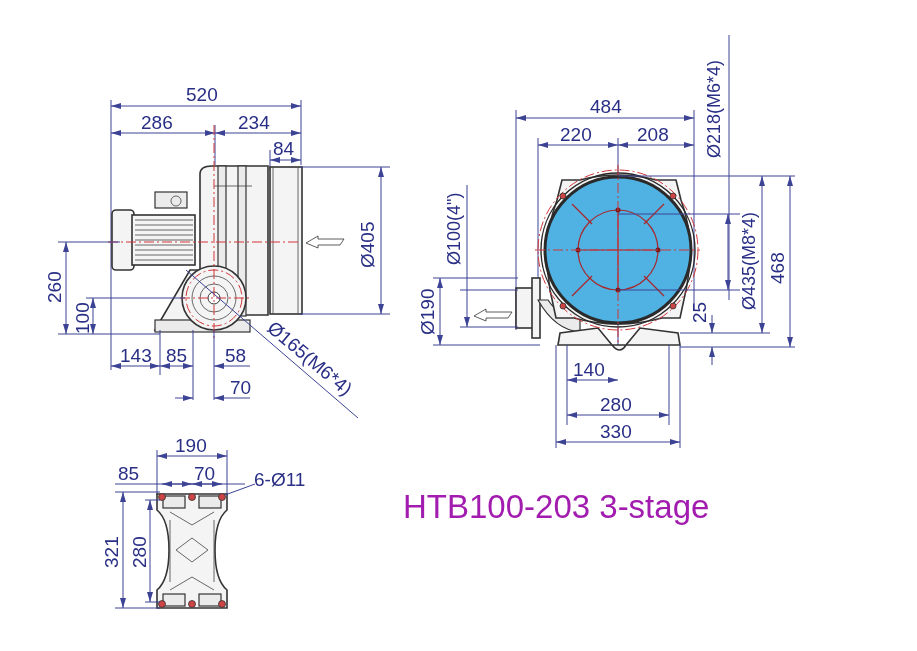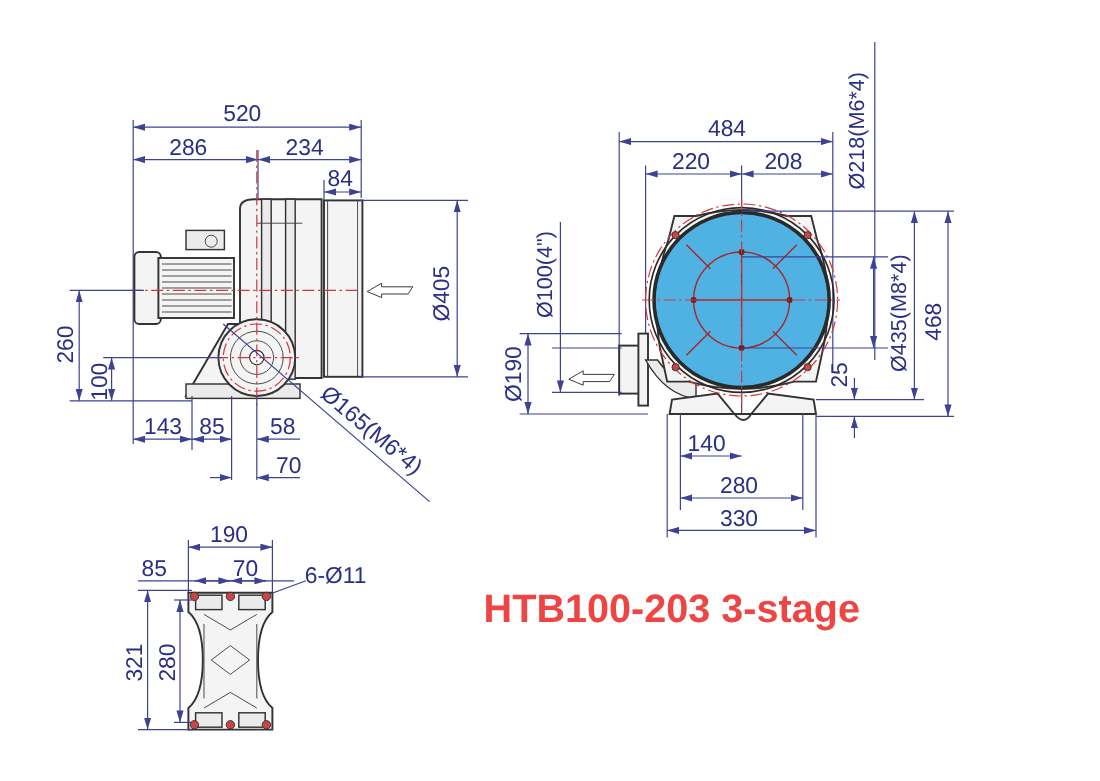--- a/index.html
+++ b/index.html
@@ -5,21 +5,21 @@
   html, body { margin:0; padding:0; background:#ffffff; }
   body { width:917px; height:651px; position:relative; overflow:hidden; font-family:"Liberation Sans", sans-serif; }
   svg { position:absolute; left:0; top:0; }
   .dim { fill:#2a2f86; font-family:"Liberation Sans", sans-serif; font-size:19px; }
   .dim-sm { fill:#2a2f86; font-family:"Liberation Sans", sans-serif; font-size:18px; }
   .dl { stroke:#3d4394; stroke-width:1; fill:none; }
   .cl { stroke:#d1373a; stroke-width:1; fill:none; stroke-dasharray:10 3 2 3; }
   .body { stroke:#333; stroke-width:1.6; fill:#f4f4f4; }
   .body2 { stroke:#333; stroke-width:1.2; fill:#ebebeb; }
   .thin { stroke:#444; stroke-width:0.8; fill:none; }
-  .title { position:absolute; left:403px; top:488px; font-family:"Liberation Sans", sans-serif; font-weight:bold; font-size:33px; color:#ef4444; letter-spacing:0px; white-space:nowrap; }
+  .title { position:absolute; left:403px; top:488px; font-family:"Liberation Sans", sans-serif; font-weight:normal; font-size:33px; color:#a21caf; letter-spacing:0px; white-space:nowrap; }
 </style>
 </head>
 <body>
 
 <svg width="917" height="651" viewBox="0 0 917 651">
   <defs>
     <marker id="ar" markerWidth="10" markerHeight="6" refX="10" refY="3" orient="auto-start-reverse" markerUnits="userSpaceOnUse">
       <path d="M0,0 L10,3 L0,6 z" fill="#3d4394"></path>
     </marker>
   </defs>

